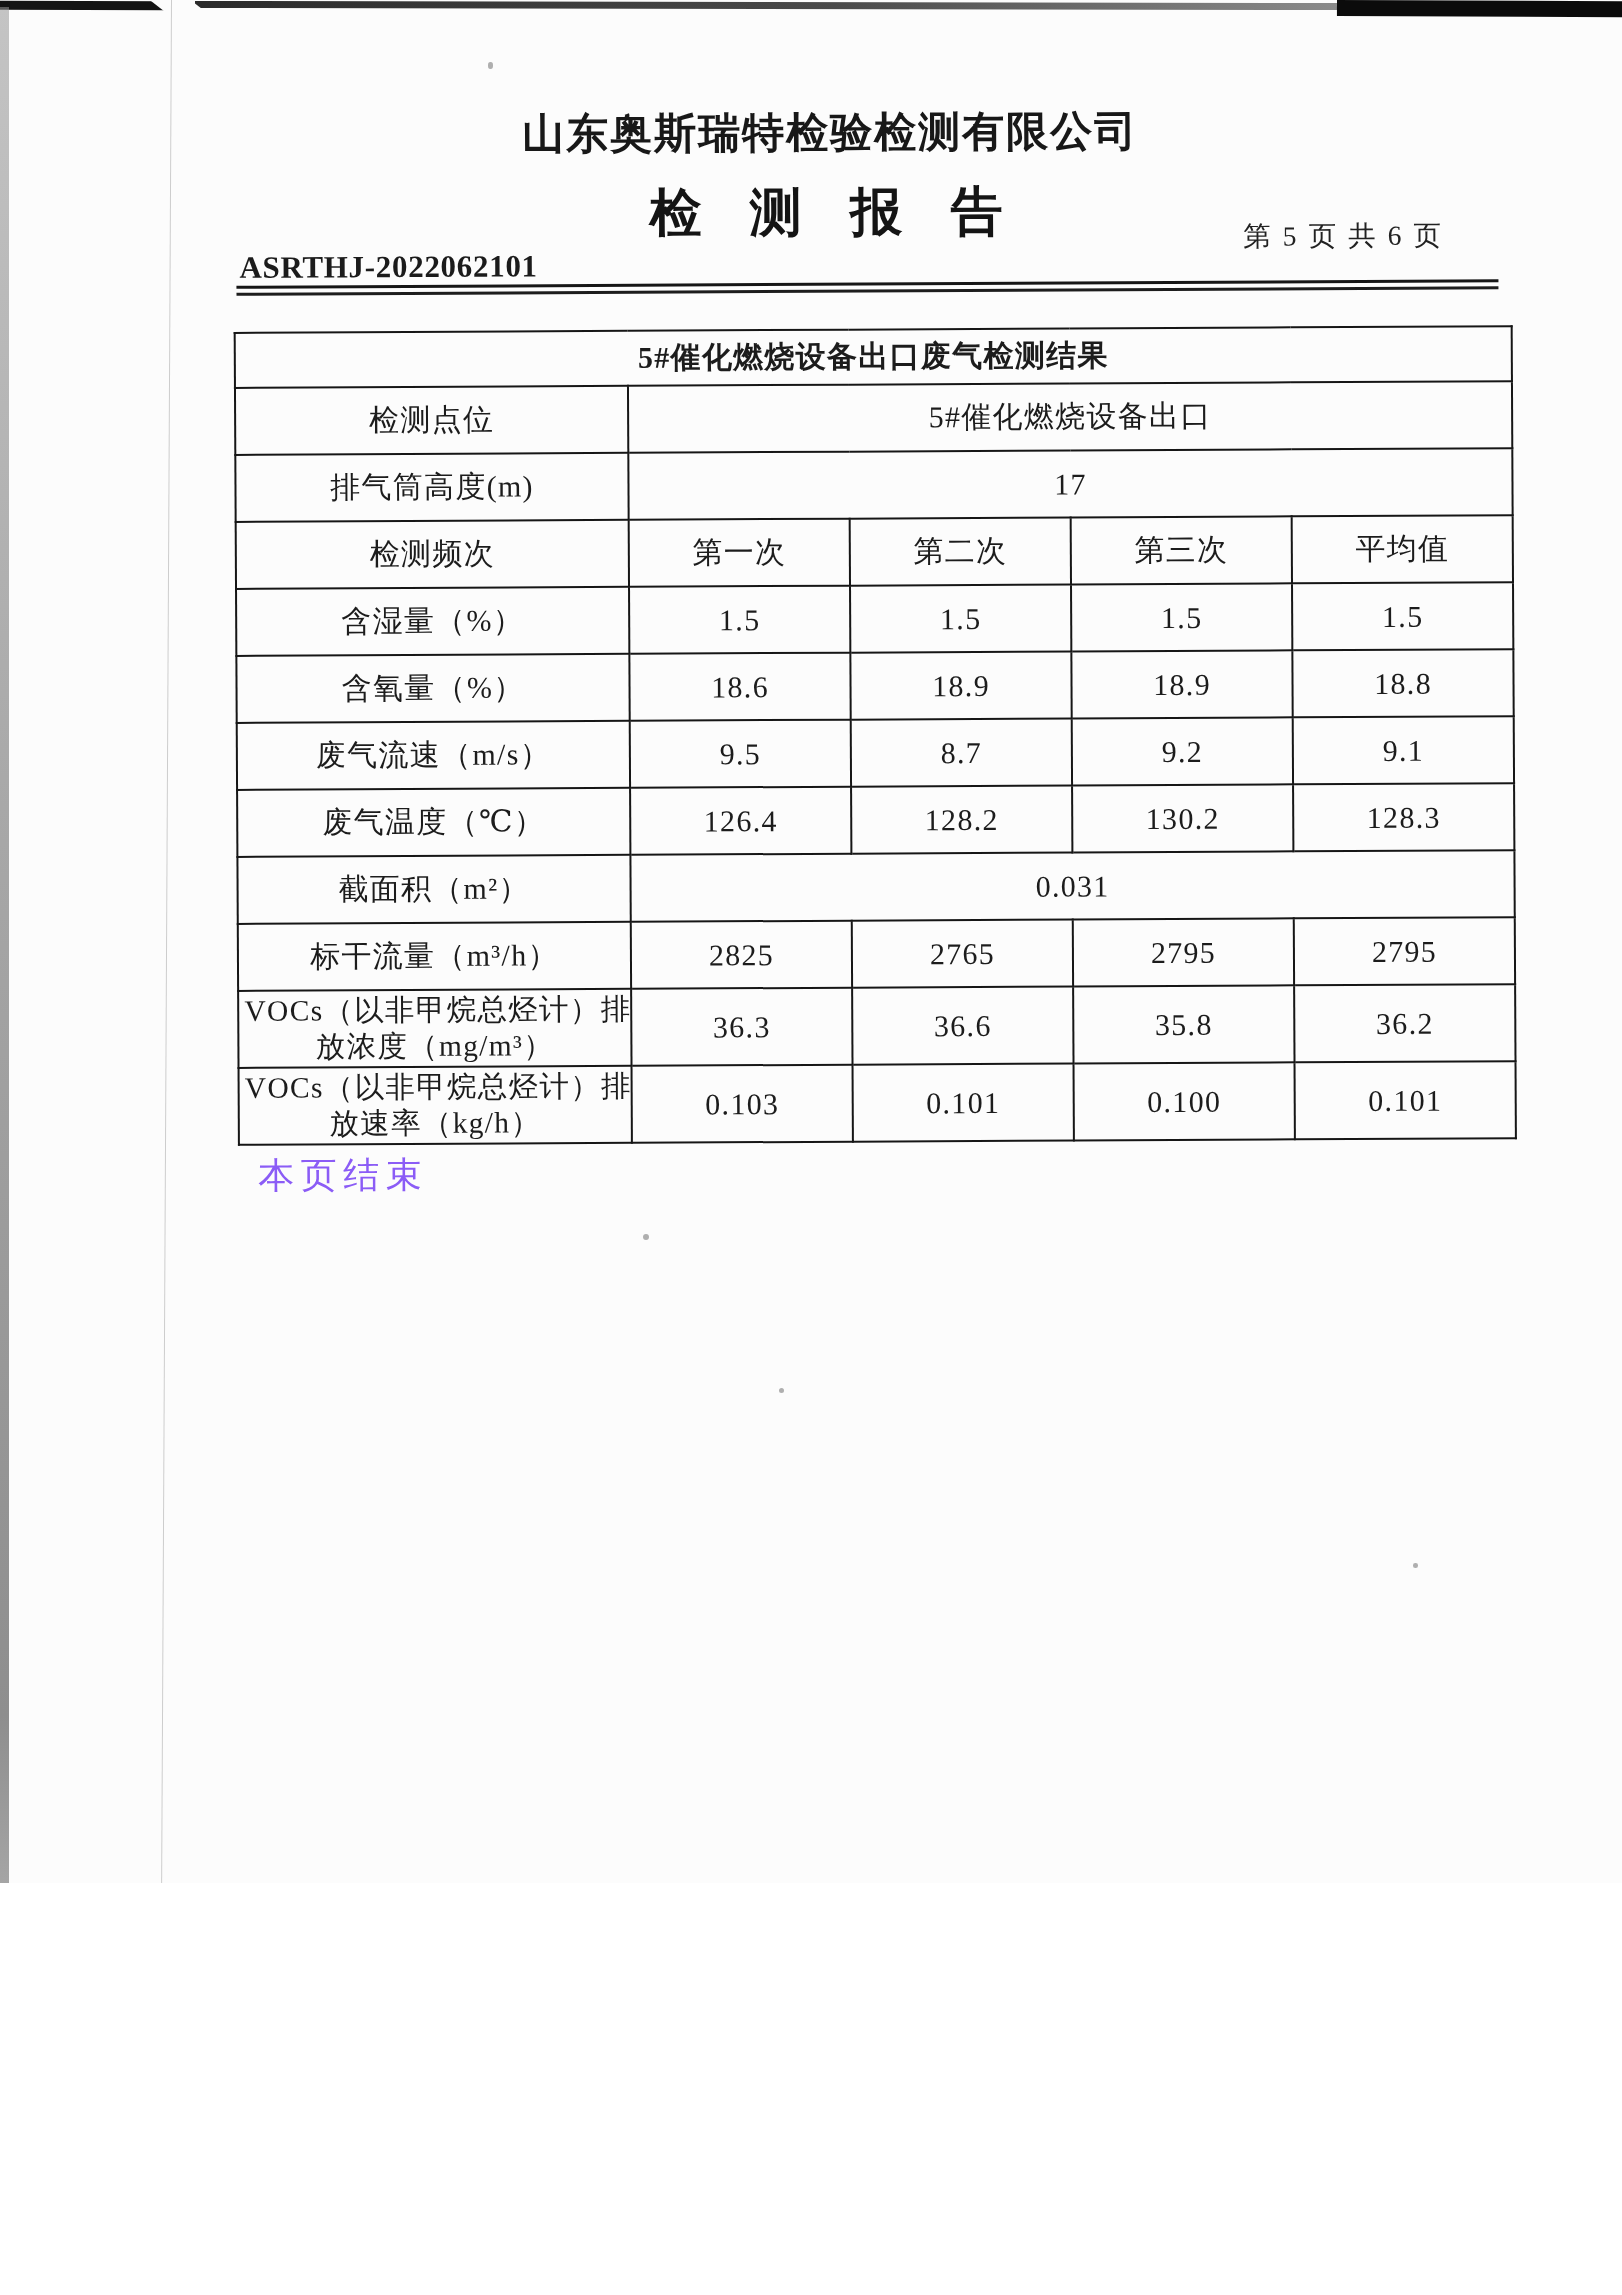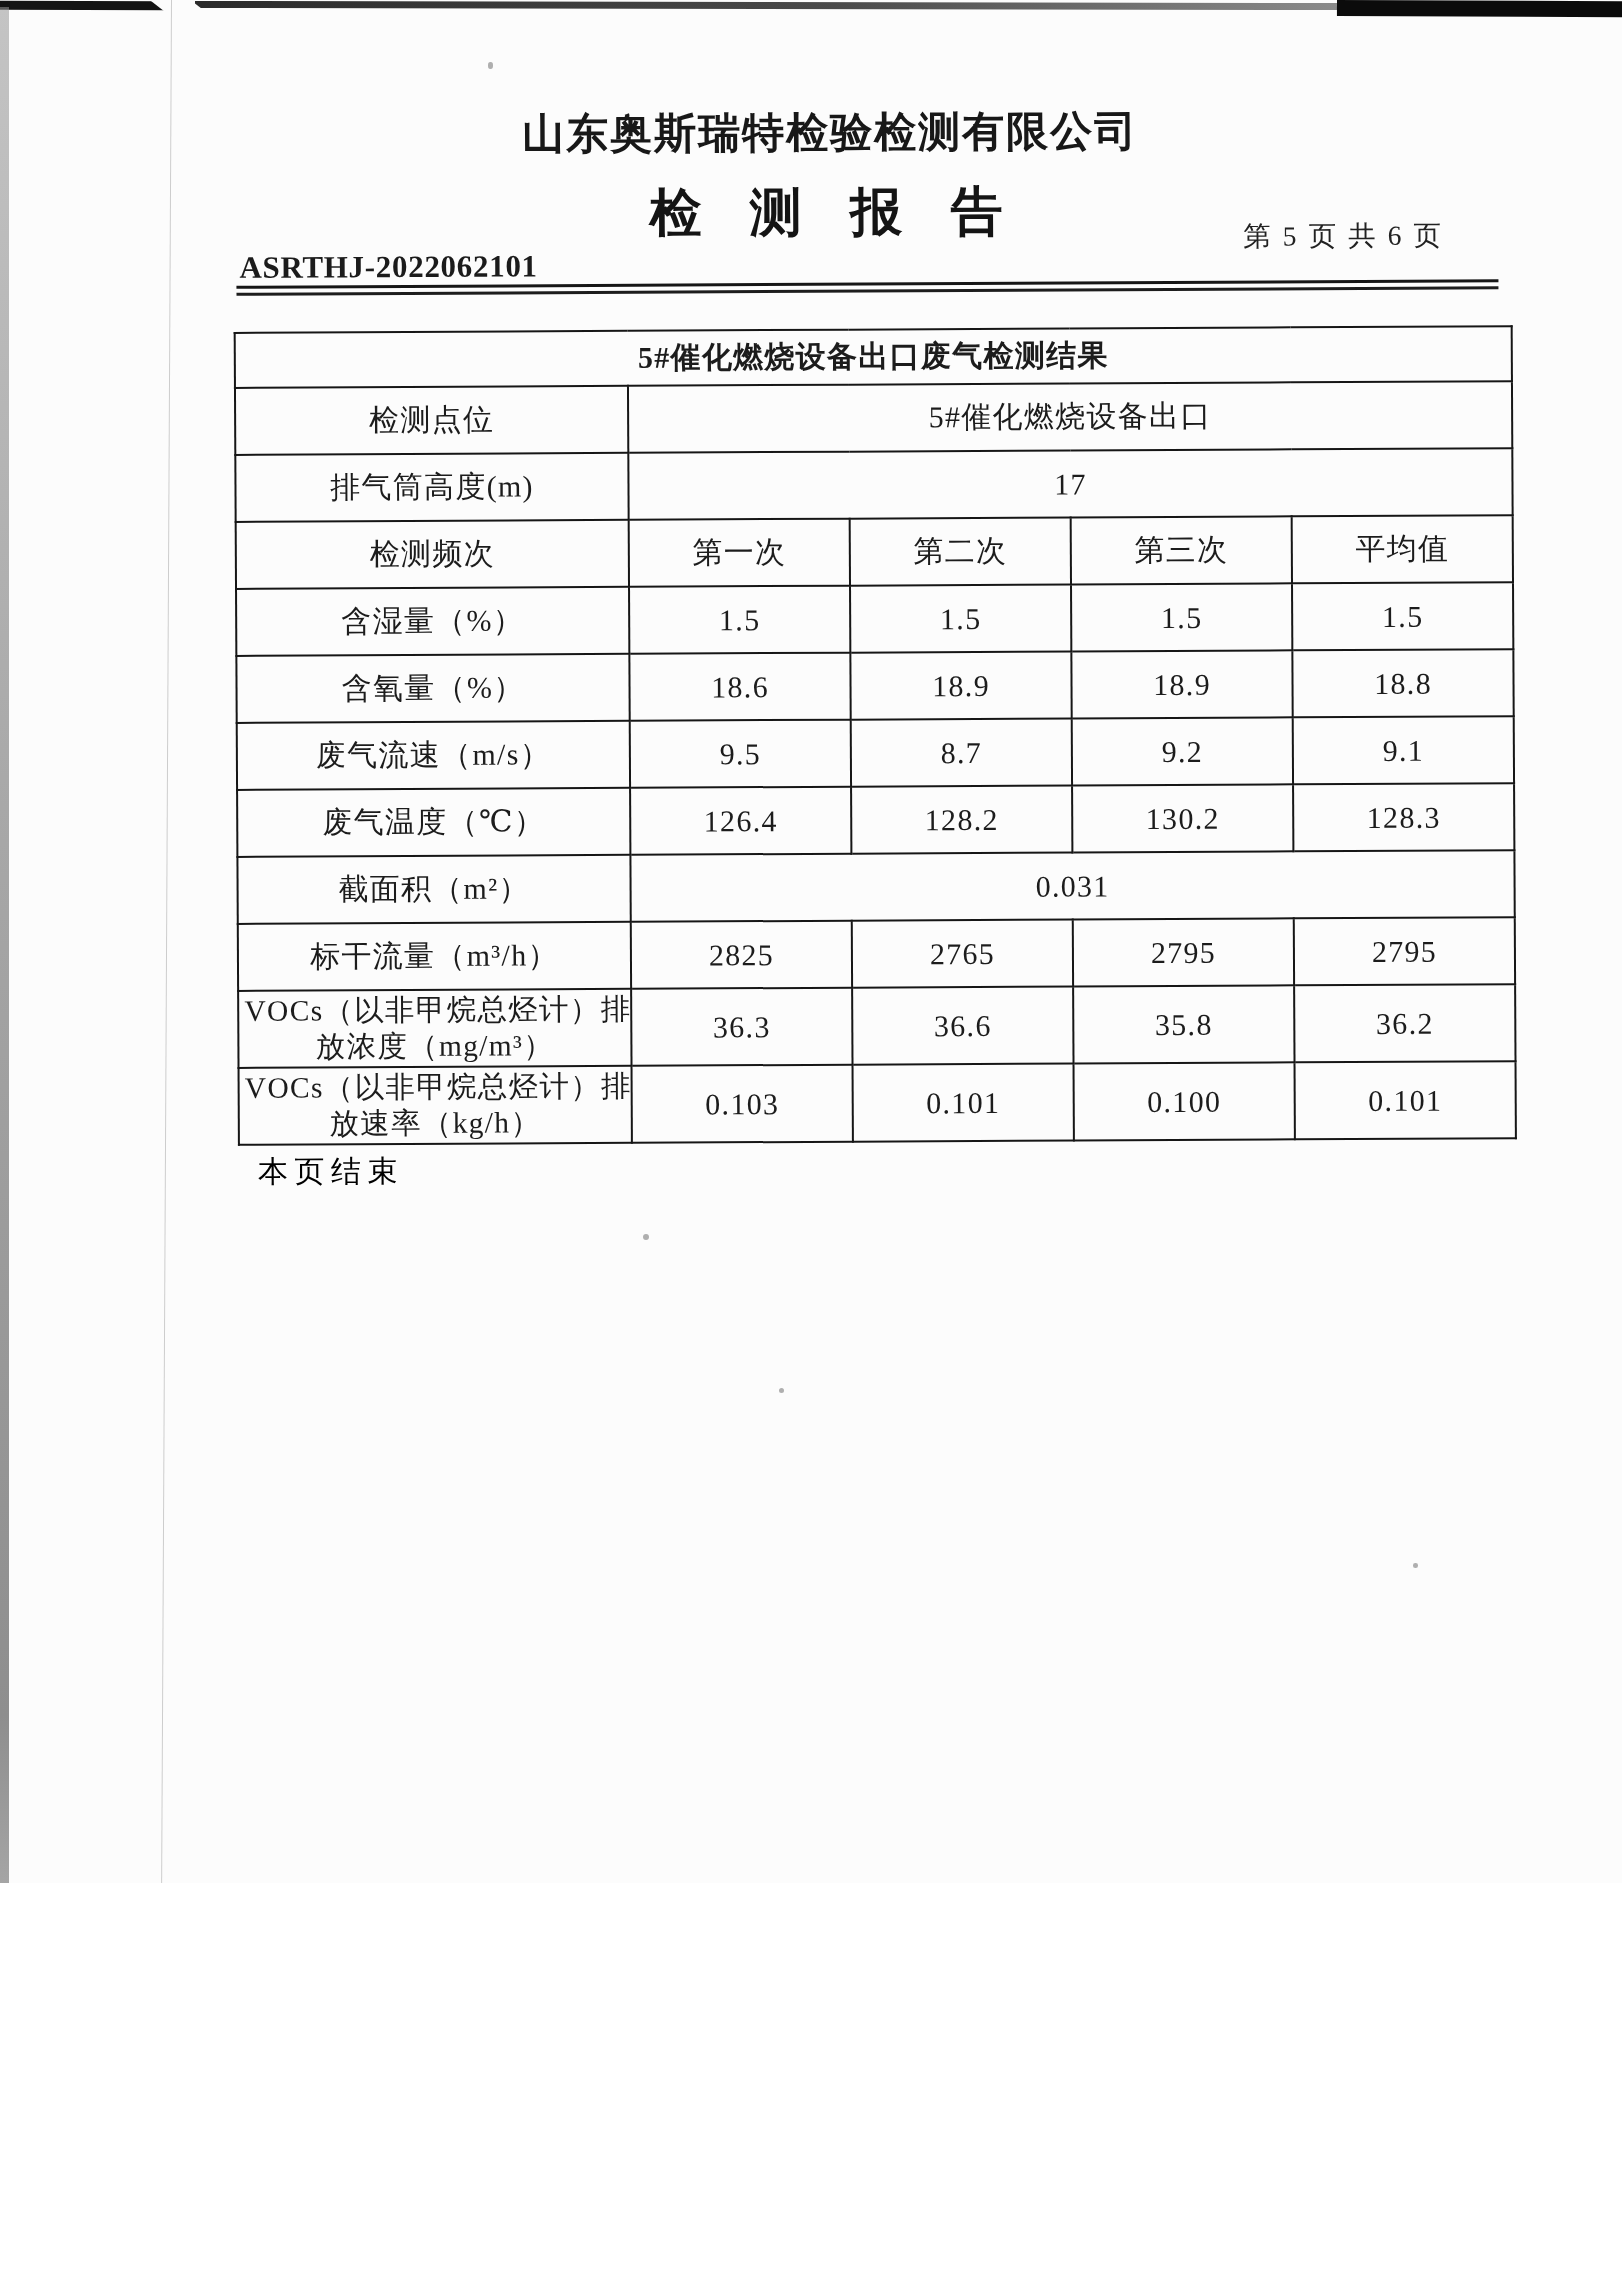--- a/index.html
+++ b/index.html
@@ -55,21 +55,21 @@
     letter-spacing:1.3px;white-space:nowrap;overflow:hidden;
   }
   td.tbl-title{font-weight:700;font-size:31px;letter-spacing:1.3px;}
   .r-title{height:55px;}
   .r-std{height:67px;}
   .r-tall{height:77px;}
   td.num{letter-spacing:0.7px;}
   .lbl2{line-height:1.22;white-space:nowrap;font-size:29.5px;}
   .footer-note{
     position:absolute;left:254px;top:1149px;
-    font-size:30px;letter-spacing:6.5px;color:#000000;
+    font-size:36px;letter-spacing:6.5px;color:#8b5cf6;
   }
 </style>
 </head>
 <body>
 
 <div class="page">
 
   <div class="scan-band-left"></div>
   <div class="scan-band-mid"></div>
   <div class="scan-band-right"></div>

